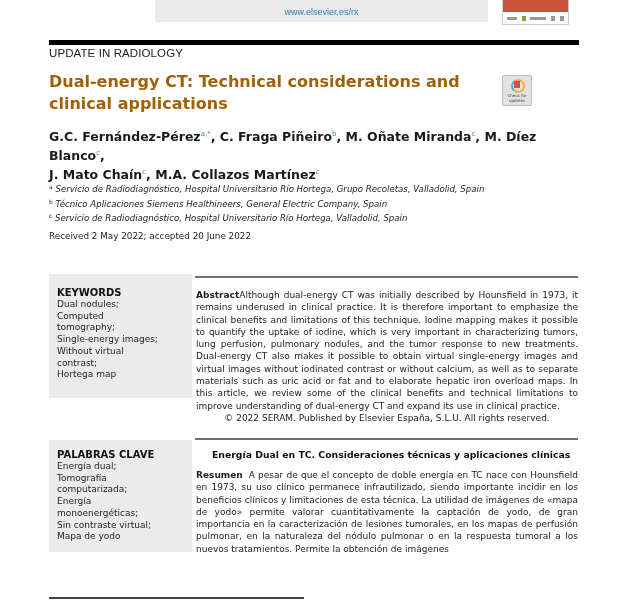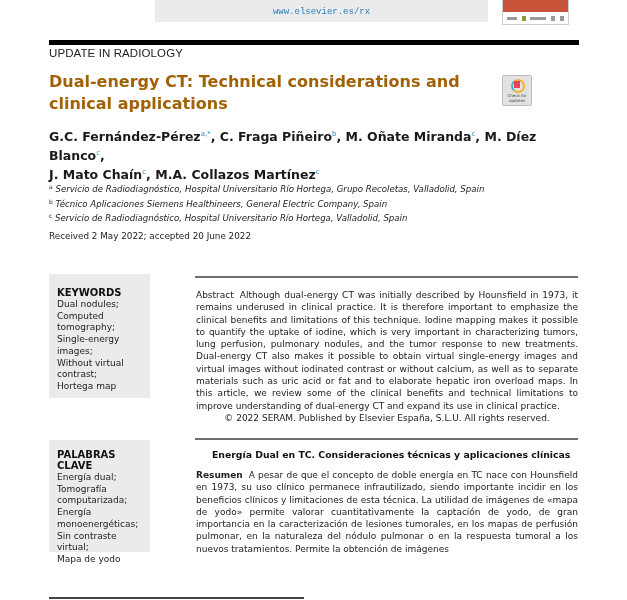--- a/index.html
+++ b/index.html
@@ -1,46 +1,46 @@
 <!DOCTYPE html>
 <html><head>
 <meta charset="utf-8">
 <style>
   html, body { margin: 0; padding: 0; background: #ffffff; }
   body { width: 627px; height: 600px; position: relative; overflow: hidden;
          font-family: "DejaVu Sans", sans-serif; color: #1a1a1a; }
   .header-banner { position: absolute; left: 155px; top: 0; width: 333px; height: 22px; background: #ebebeb; }
   .header-url { position: absolute; left: 0; right: 0; top: 7px; text-align: center; font-size: 9px; color: #2f7db0;
-                font-family: Liberation Mono, monospace; }
+                font-family: Liberation Sans, sans-serif; }
   .journal-cover { position: absolute; left: 502px; top: 0; width: 65px; height: 24px; background: #fff; border: 1px solid #ccc; border-top: none; }
   .cover-top { height: 12px; background: #c8553a; }
   .cover-logos { height: 12px; display: flex; align-items: center; justify-content: space-around; padding: 0 2px; }
   .cover-logos span { display: block; height: 3px; background: #999; }
   .top-rule { position: absolute; left: 49px; top: 40px; width: 530px; height: 5px; background: #000; }
   .section-label { position: absolute; left: 49px; top: 47px; font-size: 11.5px; color: #222; font-family: Liberation Sans, sans-serif; letter-spacing: 0.1px; }
   .title { position: absolute; left: 49px; top: 71px; width: 440px; font-size: 16px; font-weight: bold; line-height: 22px; color: #a16207; margin: 0; }
   .check-updates { position: absolute; left: 502px; top: 75px; width: 28px; height: 29px; background: #e2e2e2; border: 1px solid #bdbdbd; border-radius: 2px; }
   .check-updates .ring { position: absolute; left: 8px; top: 3px; width: 10px; height: 10px; border-radius: 50%; border: 2px solid #f2b233; border-left-color: #4cb5c4; }
   .check-updates .bookmark { position: absolute; left: 11px; top: 5px; width: 6px; height: 7px; background: #e64553; }
   .check-updates .txt { position: absolute; left: 0; right: 0; top: 18px; font-size: 4px; text-align: center; color: #444; line-height: 4.5px; }
   .authors { position: absolute; left: 49px; top: 126px; width: 520px; font-size: 12.5px; font-weight: bold; line-height: 17px; color: #1a1a1a; }
   .authors sup { font-size: 7px; color: #2a8bbf; font-weight: normal; vertical-align: 5px; }
   .affils { position: absolute; left: 49px; top: 181px; font-size: 8.6px; font-style: italic; line-height: 12.5px; color: #222; }
   .affils sup { font-size: 6px; font-style: normal; vertical-align: 3px; }
   .received { position: absolute; left: 49px; top: 231px; font-size: 8.8px; color: #222; }
-  .kw-box { position: absolute; left: 49px; background: #ebebeb; width: 101px; padding: 0 8px; box-sizing: border-box; }
+  .kw-box { position: absolute; left: 49px; background: #ebebeb; width: 143px; padding: 0 8px; box-sizing: border-box; }
   .kw-box.en { top: 274px; height: 124px; padding-top: 13px; }
   .kw-box.es { top: 440px; height: 112px; padding-top: 9px; }
   .kw-title { font-size: 10px; font-weight: bold; margin-bottom: 1px; color: #111; }
   .kw-item { font-size: 9px; line-height: 11.7px; color: #222; }
   .rule { position: absolute; height: 2px; background: #6f6f6f; }
   .rule.r1 { left: 195px; top: 276px; width: 383px; }
   .rule.r2 { left: 195px; top: 438px; width: 383px; }
   .abstract { position: absolute; left: 196px; top: 289px; width: 382px; font-size: 9px; line-height: 12.3px; text-align: justify; color: #222; }
-  .abstract .lbl { font-weight: normal; margin-right: 6px; }
+  .abstract .lbl { font-weight: bold; }
   .copyright { display: block; text-align: center; }
   .es-title { position: absolute; left: 212px; top: 449px; font-size: 9.3px; font-weight: bold; color: #111; }
   .resumen { position: absolute; left: 196px; top: 469px; width: 382px; font-size: 9px; line-height: 12.3px; text-align: justify; color: #222; }
   .resumen .lbl { font-weight: bold; margin-right: 6px; }
   .footnote-rule { position: absolute; left: 49px; top: 597px; width: 255px; height: 2px; background: #444; }
 </style>
 </head>
 <body>
 
 <div class="header-banner">

